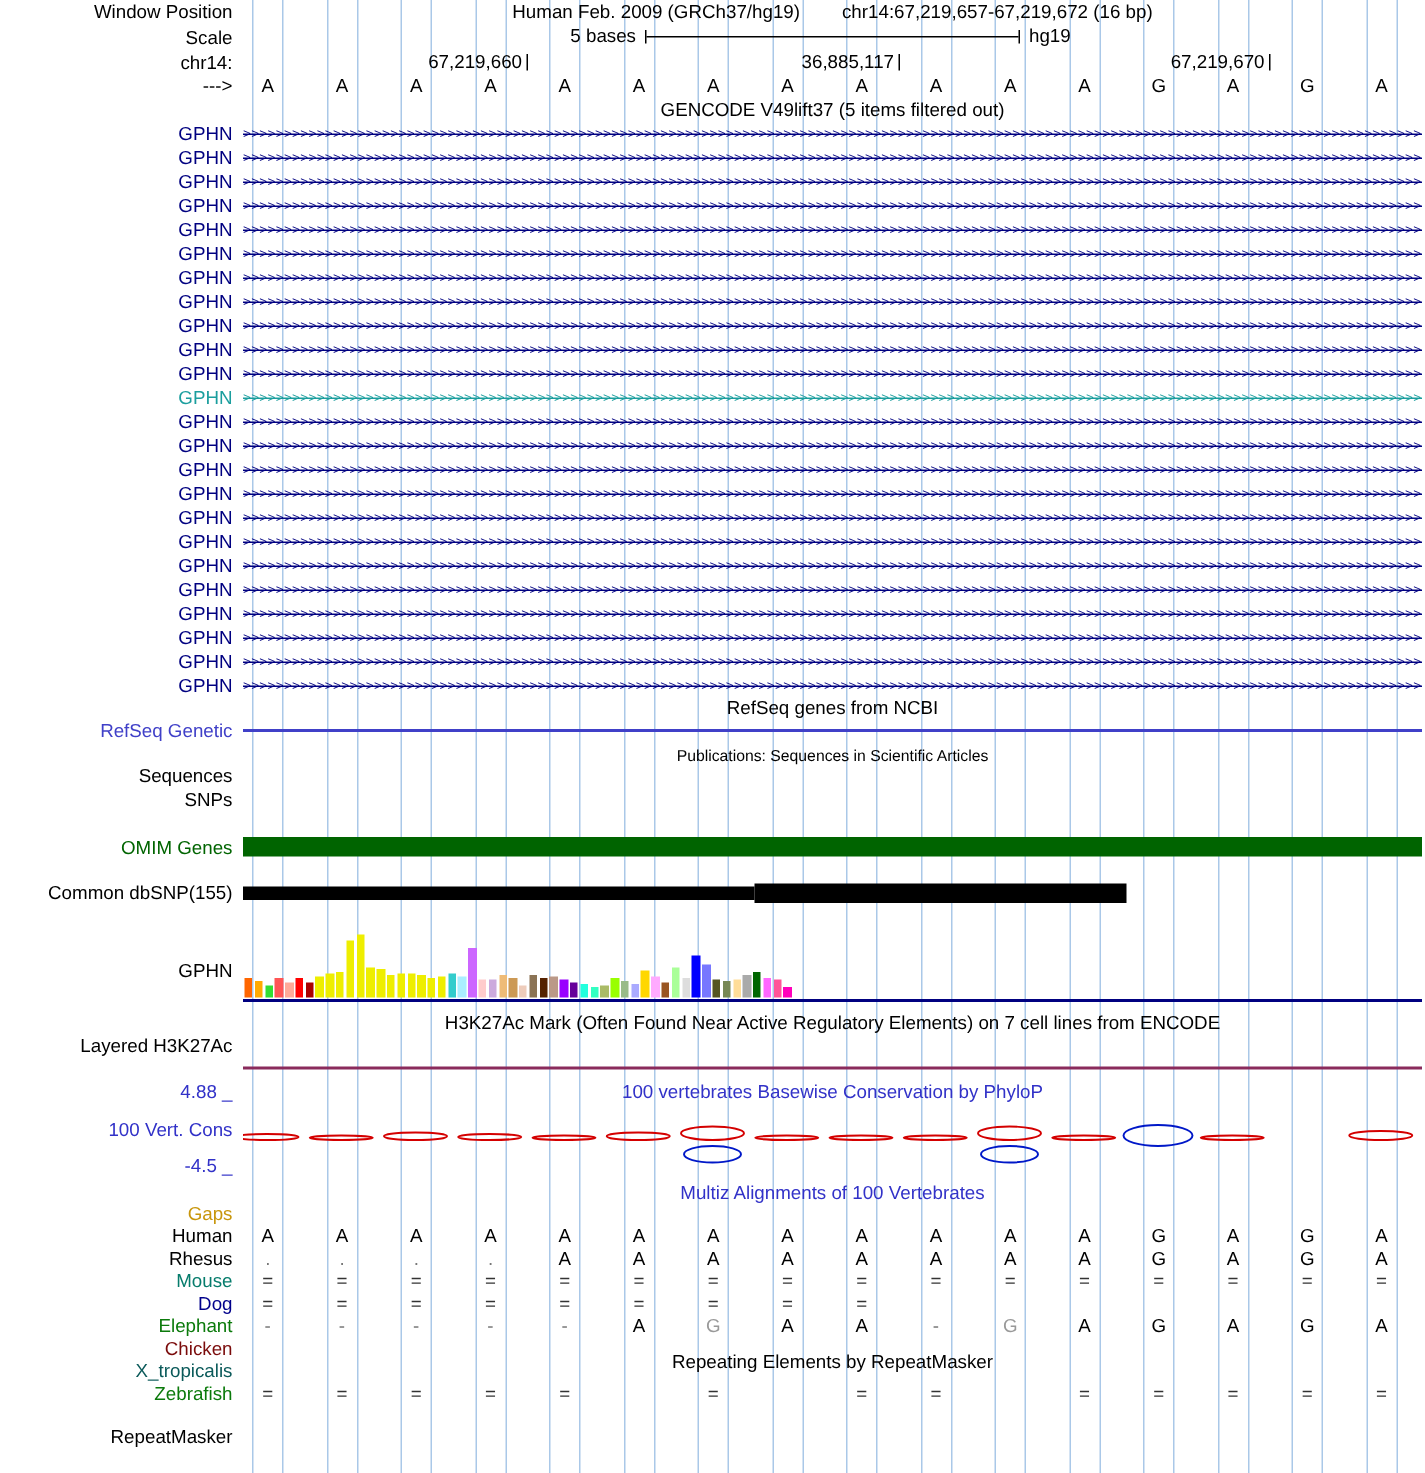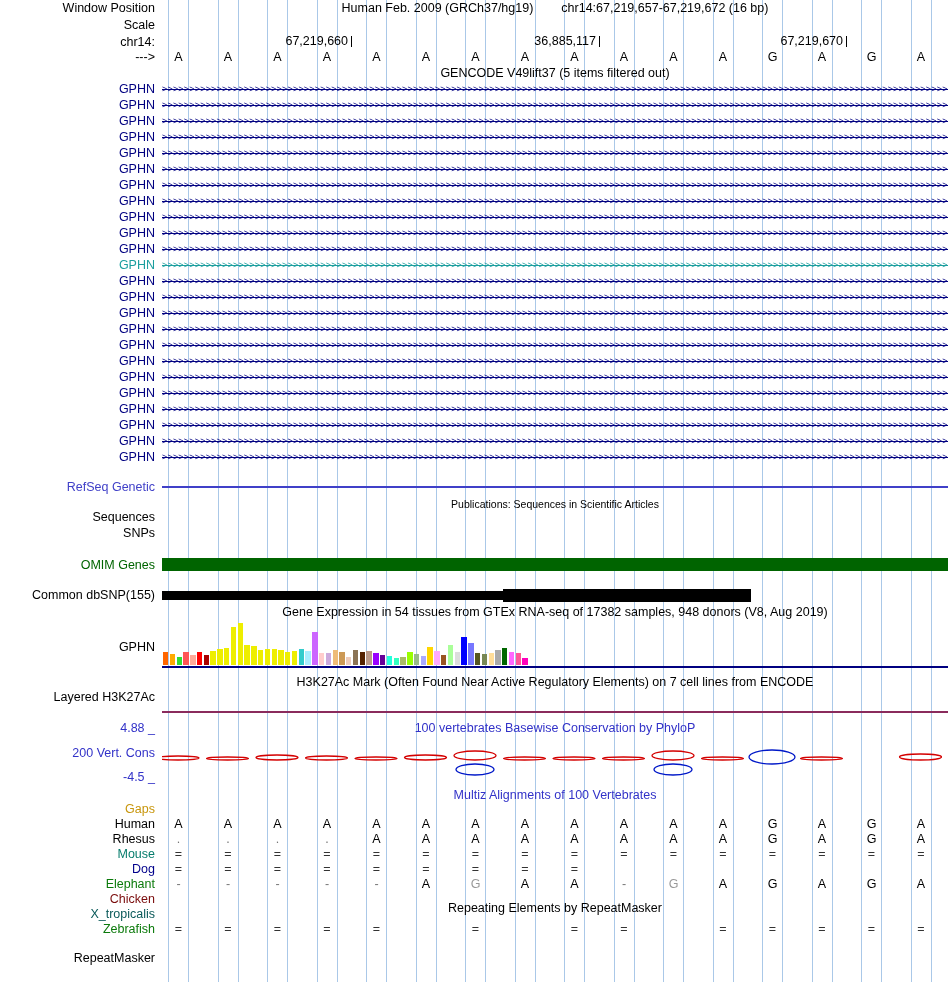--- a/index.html
+++ b/index.html
@@ -65,20 +65,27 @@
       <div class="guideline" style="left: 910.5px; background: rgb(170, 200, 232);"></div>
       <div class="guideline" style="left: 930.5px; background: rgb(170, 200, 232);"></div>
     </div>
 
   <div class="lbl" style="top:1px">Window Position</div>
   <div class="title" style="top:1px">
     <span>Human Feb. 2009 (GRCh37/hg19)</span><span>chr14:67,219,657-67,219,672 (16 bp)</span>
   </div>
 
   <div class="lbl" style="top:18px">Scale</div>
+  <div class="track" style="top:17px;height:15px">
+    <span class="abs" style="left:140px;width:122px;text-align:right;top:0">5 bases</span>
+    <div class="scalebar">
+        <div class="scalebar-line"></div>
+      </div>
+    <span class="abs" style="left:524px;top:0">hg19</span>
+  </div>
 
   <div class="lbl" style="top:35px">chr14:</div>
   <div class="track" style="top:33px;height:16px" id="ruler">
       <span class="abs" style="left: 94px; width: 92px; top: 1px; text-align: right;">67,219,660</span>
       <div style="position: absolute; left: 189px; top: 3px; width: 1px; height: 11px; background: rgb(0, 0, 0);"></div>
       <span class="abs" style="left: 342px; width: 92px; top: 1px; text-align: right;">36,885,117</span>
       <div style="position: absolute; left: 437px; top: 3px; width: 1px; height: 11px; background: rgb(0, 0, 0);"></div>
       <span class="abs" style="left: 589px; width: 92px; top: 1px; text-align: right;">67,219,670</span>
       <div style="position: absolute; left: 684px; top: 3px; width: 1px; height: 11px; background: rgb(0, 0, 0);"></div>
     </div>
@@ -148,35 +155,35 @@
       <div class="lbl" style="top: 401px; line-height: 16px; color: rgb(0, 0, 128);">GPHN</div>
       <div class="chevrons" style="top: 401px; color: rgb(0, 0, 128);">&gt;&gt;&gt;&gt;&gt;&gt;&gt;&gt;&gt;&gt;&gt;&gt;&gt;&gt;&gt;&gt;&gt;&gt;&gt;&gt;&gt;&gt;&gt;&gt;&gt;&gt;&gt;&gt;&gt;&gt;&gt;&gt;&gt;&gt;&gt;&gt;&gt;&gt;&gt;&gt;&gt;&gt;&gt;&gt;&gt;&gt;&gt;&gt;&gt;&gt;&gt;&gt;&gt;&gt;&gt;&gt;&gt;&gt;&gt;&gt;&gt;&gt;&gt;&gt;&gt;&gt;&gt;&gt;&gt;&gt;&gt;&gt;&gt;&gt;&gt;&gt;&gt;&gt;&gt;&gt;&gt;&gt;&gt;&gt;&gt;&gt;&gt;&gt;&gt;&gt;&gt;&gt;&gt;&gt;&gt;&gt;&gt;&gt;&gt;&gt;&gt;&gt;&gt;&gt;&gt;&gt;&gt;&gt;&gt;&gt;&gt;&gt;&gt;&gt;&gt;&gt;&gt;&gt;&gt;&gt;&gt;&gt;&gt;&gt;&gt;&gt;&gt;&gt;&gt;&gt;&gt;&gt;&gt;&gt;&gt;&gt;&gt;&gt;&gt;&gt;&gt;&gt;&gt;&gt;&gt;&gt;&gt;&gt;&gt;&gt;&gt;&gt;&gt;&gt;&gt;&gt;&gt;&gt;&gt;&gt;&gt;&gt;&gt;&gt;&gt;&gt;&gt;&gt;&gt;&gt;&gt;&gt;&gt;&gt;&gt;&gt;&gt;&gt;&gt;&gt;</div>
       <div class="lbl" style="top: 417px; line-height: 16px; color: rgb(0, 0, 128);">GPHN</div>
       <div class="chevrons" style="top: 417px; color: rgb(0, 0, 128);">&gt;&gt;&gt;&gt;&gt;&gt;&gt;&gt;&gt;&gt;&gt;&gt;&gt;&gt;&gt;&gt;&gt;&gt;&gt;&gt;&gt;&gt;&gt;&gt;&gt;&gt;&gt;&gt;&gt;&gt;&gt;&gt;&gt;&gt;&gt;&gt;&gt;&gt;&gt;&gt;&gt;&gt;&gt;&gt;&gt;&gt;&gt;&gt;&gt;&gt;&gt;&gt;&gt;&gt;&gt;&gt;&gt;&gt;&gt;&gt;&gt;&gt;&gt;&gt;&gt;&gt;&gt;&gt;&gt;&gt;&gt;&gt;&gt;&gt;&gt;&gt;&gt;&gt;&gt;&gt;&gt;&gt;&gt;&gt;&gt;&gt;&gt;&gt;&gt;&gt;&gt;&gt;&gt;&gt;&gt;&gt;&gt;&gt;&gt;&gt;&gt;&gt;&gt;&gt;&gt;&gt;&gt;&gt;&gt;&gt;&gt;&gt;&gt;&gt;&gt;&gt;&gt;&gt;&gt;&gt;&gt;&gt;&gt;&gt;&gt;&gt;&gt;&gt;&gt;&gt;&gt;&gt;&gt;&gt;&gt;&gt;&gt;&gt;&gt;&gt;&gt;&gt;&gt;&gt;&gt;&gt;&gt;&gt;&gt;&gt;&gt;&gt;&gt;&gt;&gt;&gt;&gt;&gt;&gt;&gt;&gt;&gt;&gt;&gt;&gt;&gt;&gt;&gt;&gt;&gt;&gt;&gt;&gt;&gt;&gt;&gt;&gt;&gt;&gt;&gt;</div>
       <div class="lbl" style="top: 433px; line-height: 16px; color: rgb(0, 0, 128);">GPHN</div>
       <div class="chevrons" style="top: 433px; color: rgb(0, 0, 128);">&gt;&gt;&gt;&gt;&gt;&gt;&gt;&gt;&gt;&gt;&gt;&gt;&gt;&gt;&gt;&gt;&gt;&gt;&gt;&gt;&gt;&gt;&gt;&gt;&gt;&gt;&gt;&gt;&gt;&gt;&gt;&gt;&gt;&gt;&gt;&gt;&gt;&gt;&gt;&gt;&gt;&gt;&gt;&gt;&gt;&gt;&gt;&gt;&gt;&gt;&gt;&gt;&gt;&gt;&gt;&gt;&gt;&gt;&gt;&gt;&gt;&gt;&gt;&gt;&gt;&gt;&gt;&gt;&gt;&gt;&gt;&gt;&gt;&gt;&gt;&gt;&gt;&gt;&gt;&gt;&gt;&gt;&gt;&gt;&gt;&gt;&gt;&gt;&gt;&gt;&gt;&gt;&gt;&gt;&gt;&gt;&gt;&gt;&gt;&gt;&gt;&gt;&gt;&gt;&gt;&gt;&gt;&gt;&gt;&gt;&gt;&gt;&gt;&gt;&gt;&gt;&gt;&gt;&gt;&gt;&gt;&gt;&gt;&gt;&gt;&gt;&gt;&gt;&gt;&gt;&gt;&gt;&gt;&gt;&gt;&gt;&gt;&gt;&gt;&gt;&gt;&gt;&gt;&gt;&gt;&gt;&gt;&gt;&gt;&gt;&gt;&gt;&gt;&gt;&gt;&gt;&gt;&gt;&gt;&gt;&gt;&gt;&gt;&gt;&gt;&gt;&gt;&gt;&gt;&gt;&gt;&gt;&gt;&gt;&gt;&gt;&gt;&gt;&gt;&gt;</div>
       <div class="lbl" style="top: 449px; line-height: 16px; color: rgb(0, 0, 128);">GPHN</div>
       <div class="chevrons" style="top: 449px; color: rgb(0, 0, 128);">&gt;&gt;&gt;&gt;&gt;&gt;&gt;&gt;&gt;&gt;&gt;&gt;&gt;&gt;&gt;&gt;&gt;&gt;&gt;&gt;&gt;&gt;&gt;&gt;&gt;&gt;&gt;&gt;&gt;&gt;&gt;&gt;&gt;&gt;&gt;&gt;&gt;&gt;&gt;&gt;&gt;&gt;&gt;&gt;&gt;&gt;&gt;&gt;&gt;&gt;&gt;&gt;&gt;&gt;&gt;&gt;&gt;&gt;&gt;&gt;&gt;&gt;&gt;&gt;&gt;&gt;&gt;&gt;&gt;&gt;&gt;&gt;&gt;&gt;&gt;&gt;&gt;&gt;&gt;&gt;&gt;&gt;&gt;&gt;&gt;&gt;&gt;&gt;&gt;&gt;&gt;&gt;&gt;&gt;&gt;&gt;&gt;&gt;&gt;&gt;&gt;&gt;&gt;&gt;&gt;&gt;&gt;&gt;&gt;&gt;&gt;&gt;&gt;&gt;&gt;&gt;&gt;&gt;&gt;&gt;&gt;&gt;&gt;&gt;&gt;&gt;&gt;&gt;&gt;&gt;&gt;&gt;&gt;&gt;&gt;&gt;&gt;&gt;&gt;&gt;&gt;&gt;&gt;&gt;&gt;&gt;&gt;&gt;&gt;&gt;&gt;&gt;&gt;&gt;&gt;&gt;&gt;&gt;&gt;&gt;&gt;&gt;&gt;&gt;&gt;&gt;&gt;&gt;&gt;&gt;&gt;&gt;&gt;&gt;&gt;&gt;&gt;&gt;&gt;&gt;</div>
     </div>
 
+  <div class="title" style="top:465px">RefSeq genes from NCBI</div>
   <div class="lbl" style="top: 480px; color: rgb(64, 64, 200);">RefSeq Genetic</div>
   <div class="track" style="top: 486px; height: 2px; background: rgb(64, 64, 200);"></div>
 
   <div class="title small" style="top:497px">Publications: Sequences in Scientific Articles</div>
   <div class="lbl" style="top:510px">Sequences</div>
   <div class="lbl" style="top:526px">SNPs</div>
 
   <div class="lbl" style="top: 558px; color: rgb(0, 100, 0);">OMIM Genes</div>
   <div class="track" id="omim-bar" style="top: 558px; height: 13px; background: rgb(0, 100, 0);"></div>
 
   <div class="lbl" style="top:588px">Common dbSNP(155)</div>
   <div class="abs-page" id="dbsnp-thin" style="left: 162px; top: 591px; width: 341px; height: 9px; background: rgb(0, 0, 0);"></div>
   <div class="abs-page" id="dbsnp-thick" style="left: 503px; top: 589px; width: 248px; height: 13px; background: rgb(0, 0, 0);"></div>
 
-  <div class="title" style="top:605px">Gene Expression in 54 tissues from GTEx RNA-seq of 17382 samples, 948 donors (V8, Aug 2019)</div>
   <div class="lbl" style="top:640px">GPHN</div>
   <div id="gtex-bars">
       <div class="gtex-bar" style="height: 13px; background: rgb(255, 102, 0);"></div>
       <div class="gtex-bar" style="height: 11px; background: rgb(255, 170, 0);"></div>
       <div class="gtex-bar" style="height: 8px; background: rgb(51, 221, 51);"></div>
       <div class="gtex-bar" style="height: 13px; background: rgb(255, 85, 85);"></div>
       <div class="gtex-bar" style="height: 10px; background: rgb(255, 170, 153);"></div>
       <div class="gtex-bar" style="height: 13px; background: rgb(255, 0, 0);"></div>
       <div class="gtex-bar" style="height: 10px; background: rgb(170, 0, 0);"></div>
       <div class="gtex-bar" style="height: 14px; background: rgb(238, 238, 0);"></div>
@@ -228,21 +235,21 @@
       <div class="gtex-bar" style="height: 7px; background: rgb(255, 0, 187);"></div>
     </div>
   <div class="track" id="gtex-baseline" style="top: 666px; height: 2px; background: rgb(0, 0, 128);"></div>
 
   <div class="title" style="top:675px">H3K27Ac Mark (Often Found Near Active Regulatory Elements) on 7 cell lines from ENCODE</div>
   <div class="lbl" style="top:690px">Layered H3K27Ac</div>
   <div class="track" id="h3k27ac-line" style="top: 711px; height: 2px; background: rgb(138, 43, 92);"></div>
 
   <div class="lbl" id="phylop-max" style="top: 721px; color: rgb(50, 50, 200);">4.88 _</div>
   <div class="title" id="phylop-title" style="top: 721px; color: rgb(50, 50, 200);">100 vertebrates Basewise Conservation by PhyloP</div>
-  <div class="lbl" id="vert-cons-label" style="top: 746px; color: rgb(50, 50, 200);">200 Vert. Cons</div>
+  <div class="lbl" id="vert-cons-label" style="top: 746px; color: rgb(50, 50, 200);">100 Vert. Cons</div>
   <div class="lbl" id="phylop-min" style="top: 770px; color: rgb(50, 50, 200);">-4.5 _</div>
   <svg id="phylop-svg" width="786" height="42" style="position:absolute;left:162px;top:736px">
       <ellipse cx="16" cy="22" rx="21" ry="2" fill="none" stroke="#d40000" stroke-width="1.3"></ellipse>
       <ellipse cx="65.5" cy="22.5" rx="21" ry="1.5" fill="none" stroke="#d40000" stroke-width="1.3"></ellipse>
       <ellipse cx="115" cy="21.5" rx="21" ry="2.5" fill="none" stroke="#d40000" stroke-width="1.3"></ellipse>
       <ellipse cx="164.5" cy="22" rx="21" ry="2" fill="none" stroke="#d40000" stroke-width="1.3"></ellipse>
       <ellipse cx="214" cy="22.5" rx="21" ry="1.5" fill="none" stroke="#d40000" stroke-width="1.3"></ellipse>
       <ellipse cx="263.5" cy="21.5" rx="21" ry="2.5" fill="none" stroke="#d40000" stroke-width="1.3"></ellipse>
       <ellipse cx="313" cy="19.5" rx="21" ry="4.5" fill="none" stroke="#d40000" stroke-width="1.3"></ellipse>
       <ellipse cx="313" cy="33.5" rx="19" ry="5.5" fill="none" stroke="#0018c8" stroke-width="1.3"></ellipse>

